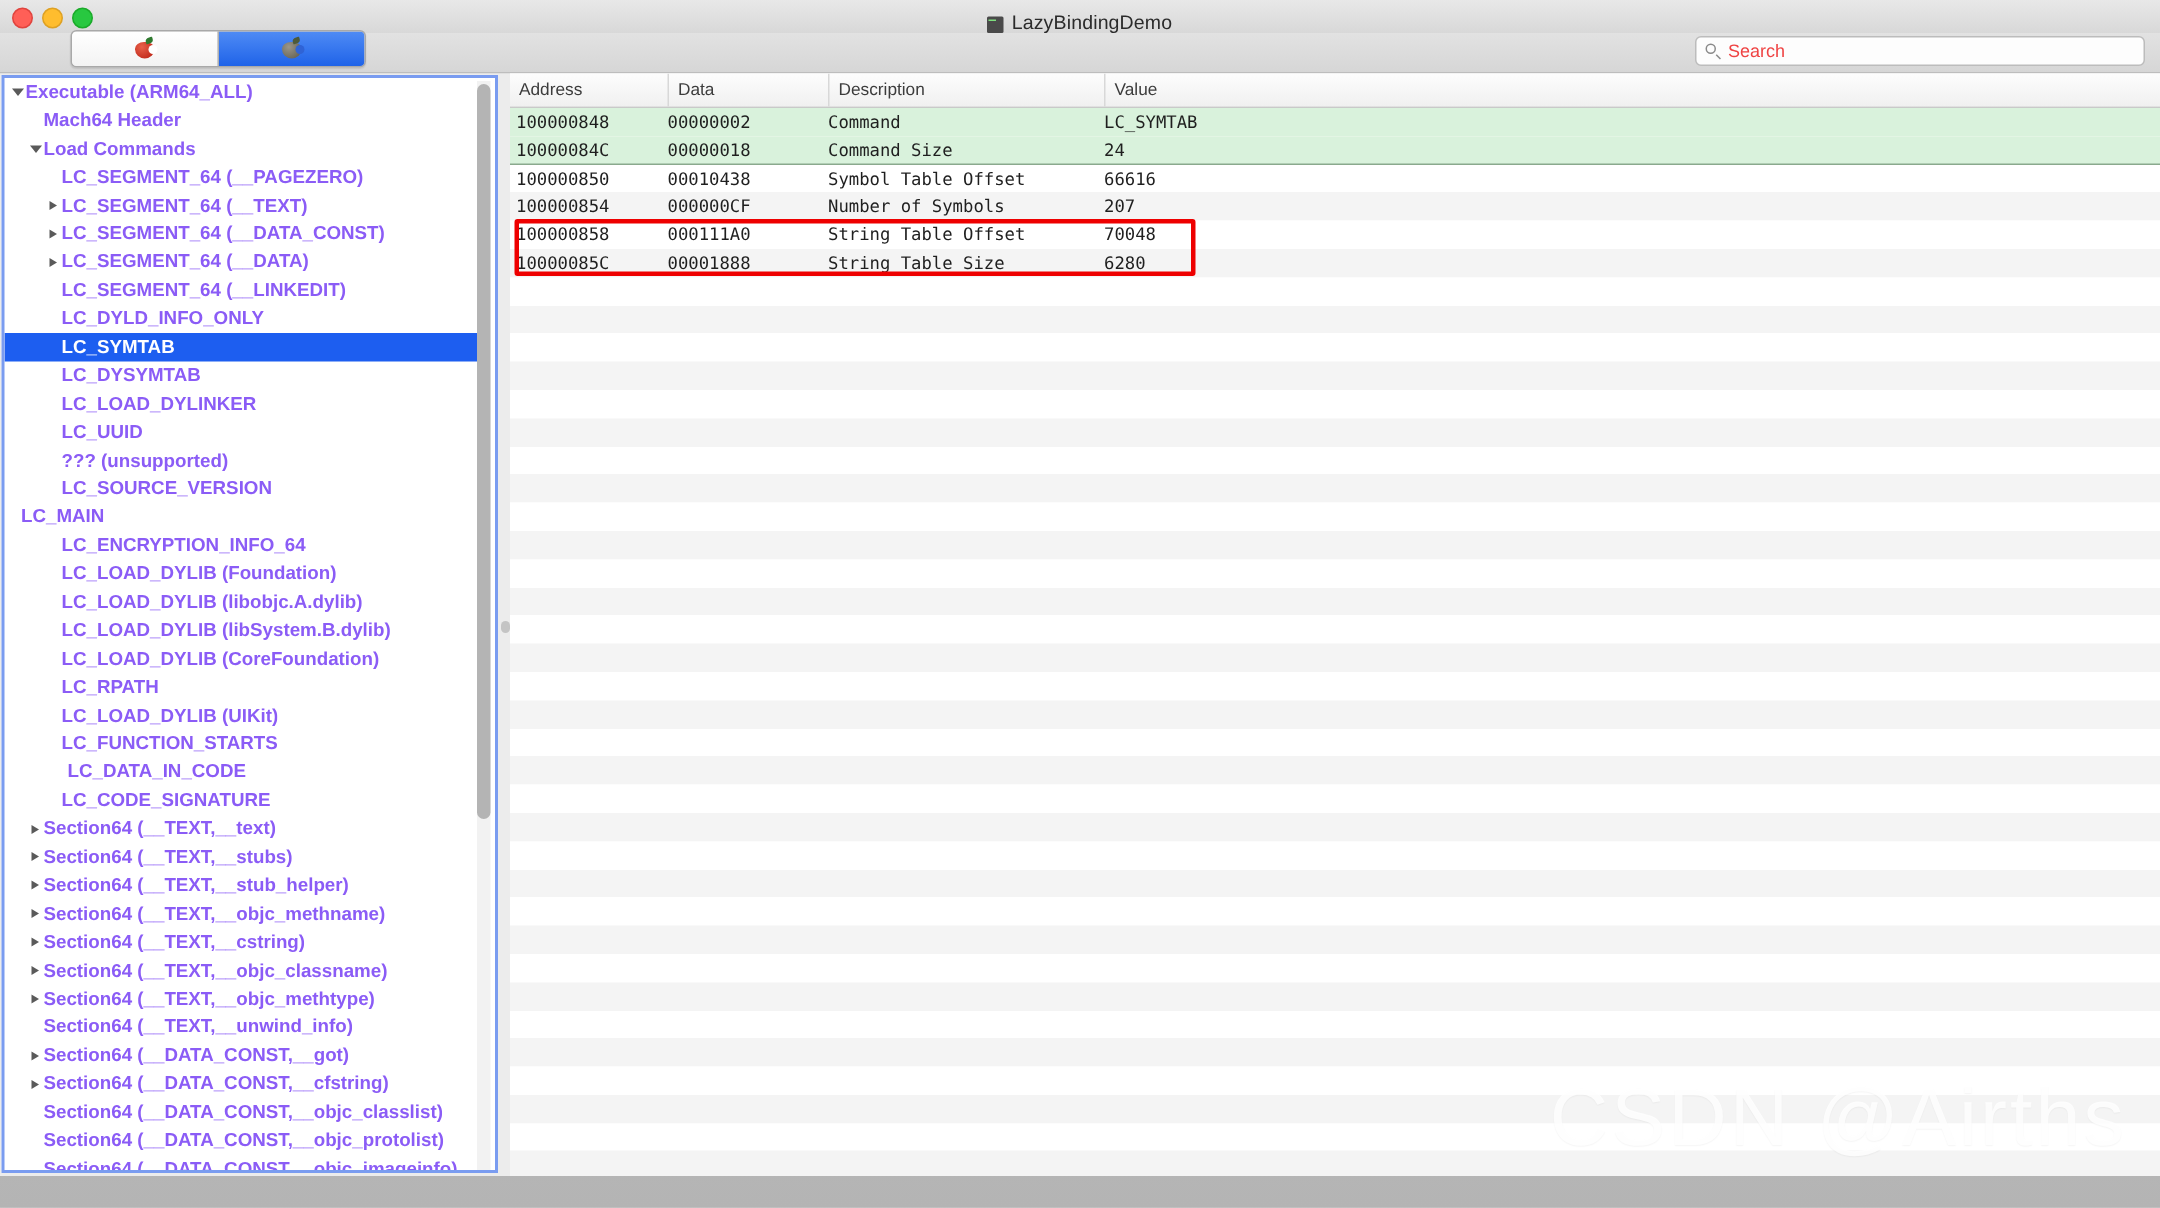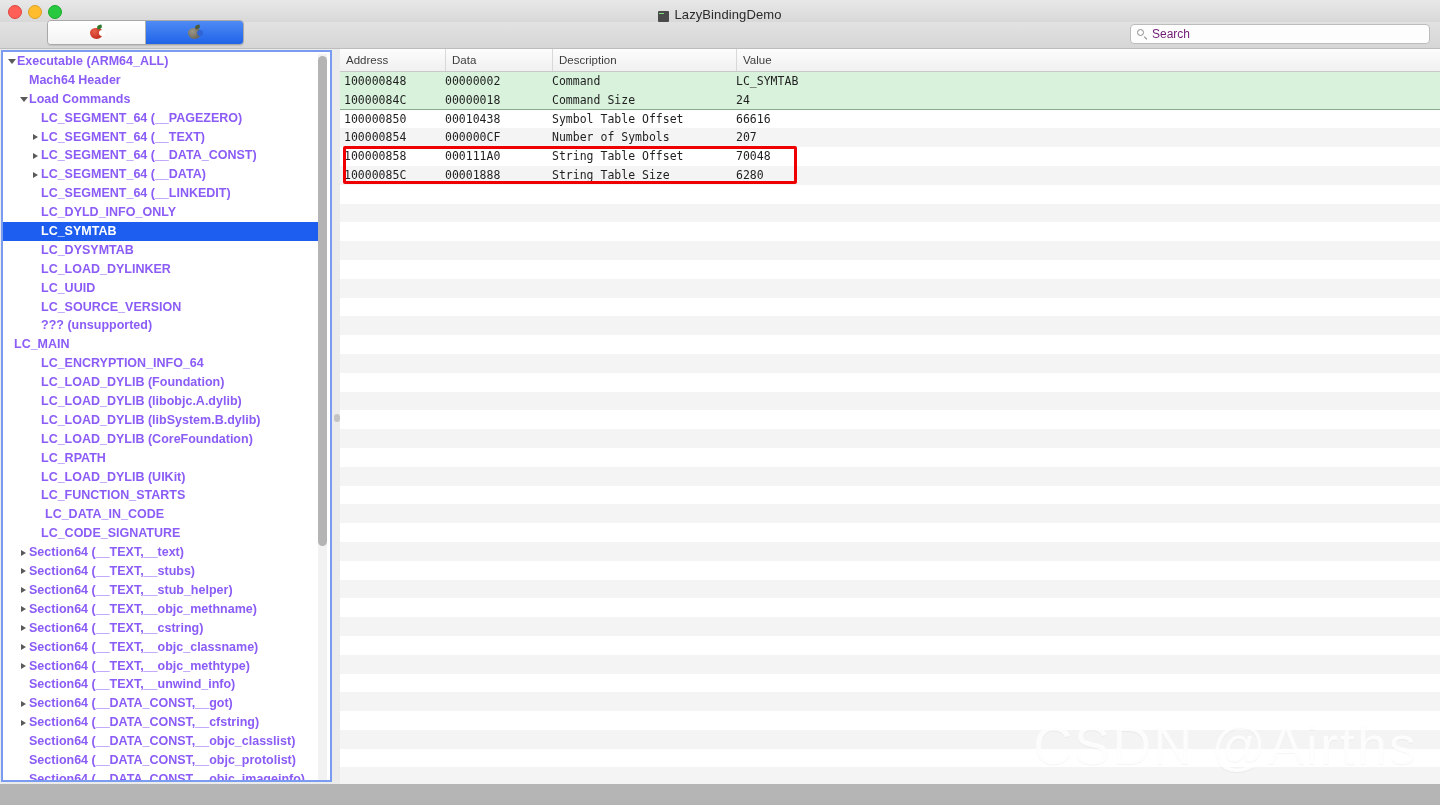--- a/index.html
+++ b/index.html
@@ -169,21 +169,21 @@
   #search-icon::after {
     content:"";
     position:absolute; left:7px; top:7px;
     width:4px; height:1.4px;
     background:#8a8a8a;
     transform: rotate(45deg);
     transform-origin: left center;
   }
   #search-placeholder {
     font-size: 12px;
-    color: #701a75;
+    color: #ef4444;
   }
 
   
   #content {
     position: absolute;
     left: 0; top: 49px;
     width: 1440px;
     height: 735px;
     background: #ececec;
   }
@@ -459,25 +459,25 @@
           <div class="trow" style="padding-left: 27px;">
             <span class="tw"></span>
             <span class="tlabel">LC_LOAD_DYLINKER</span>
           </div>
           <div class="trow" style="padding-left: 27px;">
             <span class="tw"></span>
             <span class="tlabel">LC_UUID</span>
           </div>
           <div class="trow" style="padding-left: 27px;">
             <span class="tw"></span>
+            <span class="tlabel">??? (unsupported)</span>
+          </div>
+          <div class="trow" style="padding-left: 27px;">
+            <span class="tw"></span>
             <span class="tlabel">LC_SOURCE_VERSION</span>
-          </div>
-          <div class="trow" style="padding-left: 27px;">
-            <span class="tw"></span>
-            <span class="tlabel">??? (unsupported)</span>
           </div>
           <div class="trow" style=" text-align: center;">
             <span class="tw"></span>
             <span class="tlabel">LC_MAIN</span>
           </div>
           <div class="trow" style="padding-left: 27px;">
             <span class="tw"></span>
             <span class="tlabel">LC_ENCRYPTION_INFO_64</span>
           </div>
           <div class="trow" style="padding-left: 27px;">

